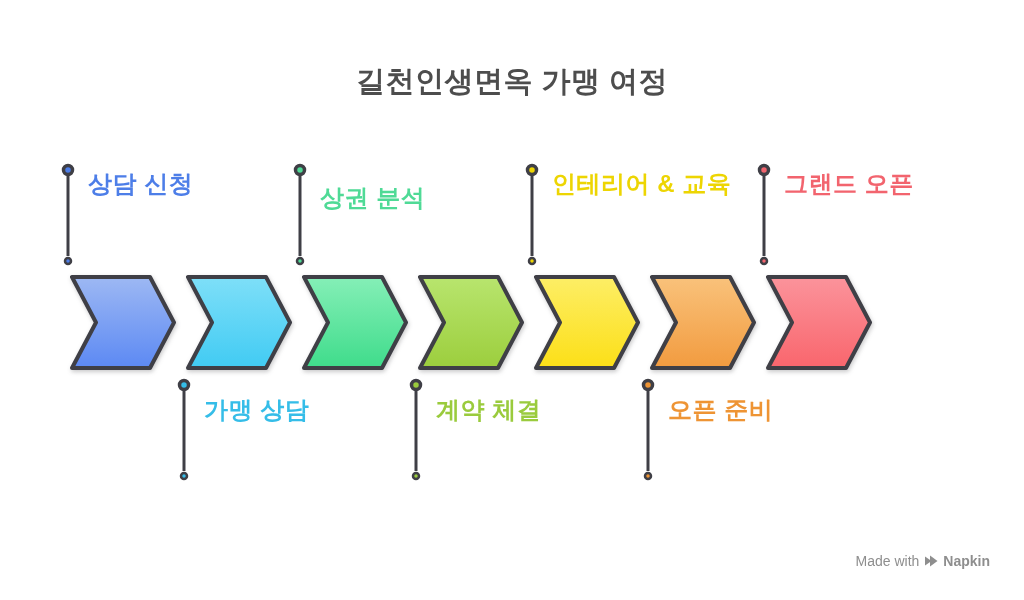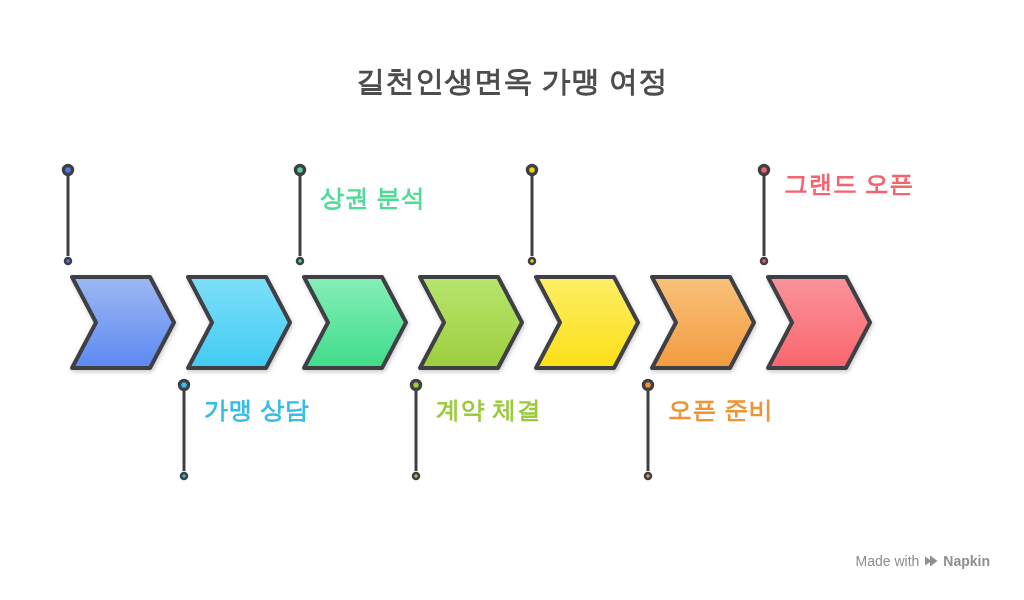--- a/index.html
+++ b/index.html
@@ -64,20 +64,21 @@
             <stop offset="1" stop-color="#5C89F3"></stop>
           </linearGradient>
         </defs>
         <polygon points="2,2 80,2 104,47.5 80,93 2,93 26,47.5" fill="url(#grad0)" stroke="#3F3F46" stroke-width="4" stroke-linejoin="round"></polygon>
       </svg>
       <svg class="pin" width="18" height="112" viewBox="0 0 18 112" style="left: 59px; top: 158px;">
         <line x1="9" y1="17" x2="9" y2="98" stroke="#3F3F46" stroke-width="3"></line>
         <circle cx="9" cy="12" r="4.5" fill="#4D7EE8" stroke="#3F3F46" stroke-width="3.5"></circle>
         <circle cx="9" cy="103" r="3" fill="#4D7EE8" stroke="#3F3F46" stroke-width="2.5"></circle>
       </svg>
+      <div class="step-label" style="left: 88px; top: 170px; color: rgb(77, 126, 232);">상담 신청</div>
       <svg class="arrow" width="106" height="95" viewBox="0 0 106 95" style="left: 186px; top: 275px;">
         <defs>
           <linearGradient id="grad1" x1="0" y1="0" x2="0" y2="1">
             <stop offset="0" stop-color="#7EDFF8"></stop>
             <stop offset="1" stop-color="#41CBF3"></stop>
           </linearGradient>
         </defs>
         <polygon points="2,2 80,2 104,47.5 80,93 2,93 26,47.5" fill="url(#grad1)" stroke="#3F3F46" stroke-width="4" stroke-linejoin="round"></polygon>
       </svg>
       <svg class="pin" width="18" height="112" viewBox="0 0 18 112" style="left: 175px; top: 373px;">
@@ -123,20 +124,21 @@
             <stop offset="1" stop-color="#FCDF17"></stop>
           </linearGradient>
         </defs>
         <polygon points="2,2 80,2 104,47.5 80,93 2,93 26,47.5" fill="url(#grad4)" stroke="#3F3F46" stroke-width="4" stroke-linejoin="round"></polygon>
       </svg>
       <svg class="pin" width="18" height="112" viewBox="0 0 18 112" style="left: 523px; top: 158px;">
         <line x1="9" y1="17" x2="9" y2="98" stroke="#3F3F46" stroke-width="3"></line>
         <circle cx="9" cy="12" r="4.5" fill="#EDD502" stroke="#3F3F46" stroke-width="3.5"></circle>
         <circle cx="9" cy="103" r="3" fill="#EDD502" stroke="#3F3F46" stroke-width="2.5"></circle>
       </svg>
+      <div class="step-label" style="left: 552px; top: 170px; color: rgb(237, 213, 2);">인테리어 &amp; 교육</div>
       <svg class="arrow" width="106" height="95" viewBox="0 0 106 95" style="left: 650px; top: 275px;">
         <defs>
           <linearGradient id="grad5" x1="0" y1="0" x2="0" y2="1">
             <stop offset="0" stop-color="#F9C27B"></stop>
             <stop offset="1" stop-color="#F29B3F"></stop>
           </linearGradient>
         </defs>
         <polygon points="2,2 80,2 104,47.5 80,93 2,93 26,47.5" fill="url(#grad5)" stroke="#3F3F46" stroke-width="4" stroke-linejoin="round"></polygon>
       </svg>
       <svg class="pin" width="18" height="112" viewBox="0 0 18 112" style="left: 639px; top: 373px;">

